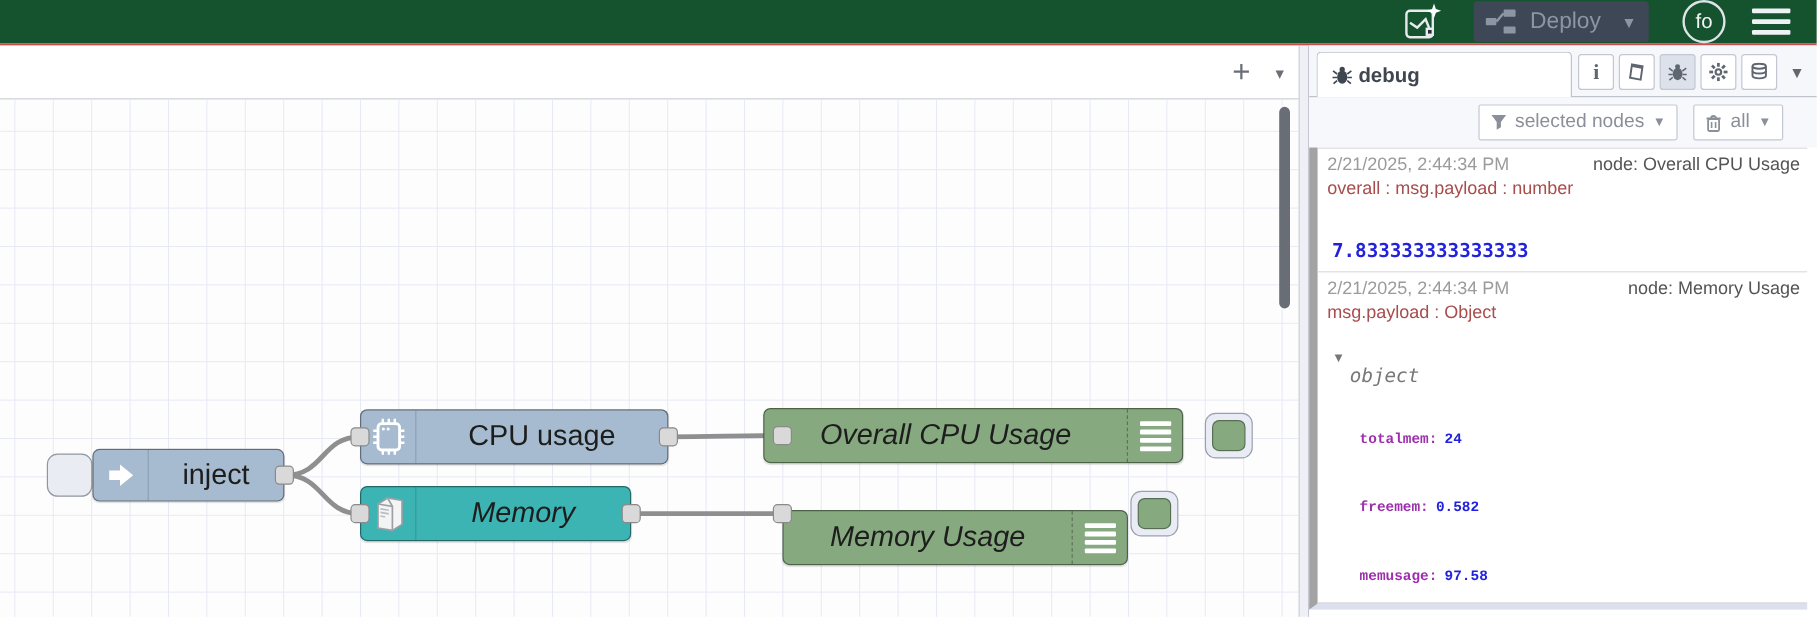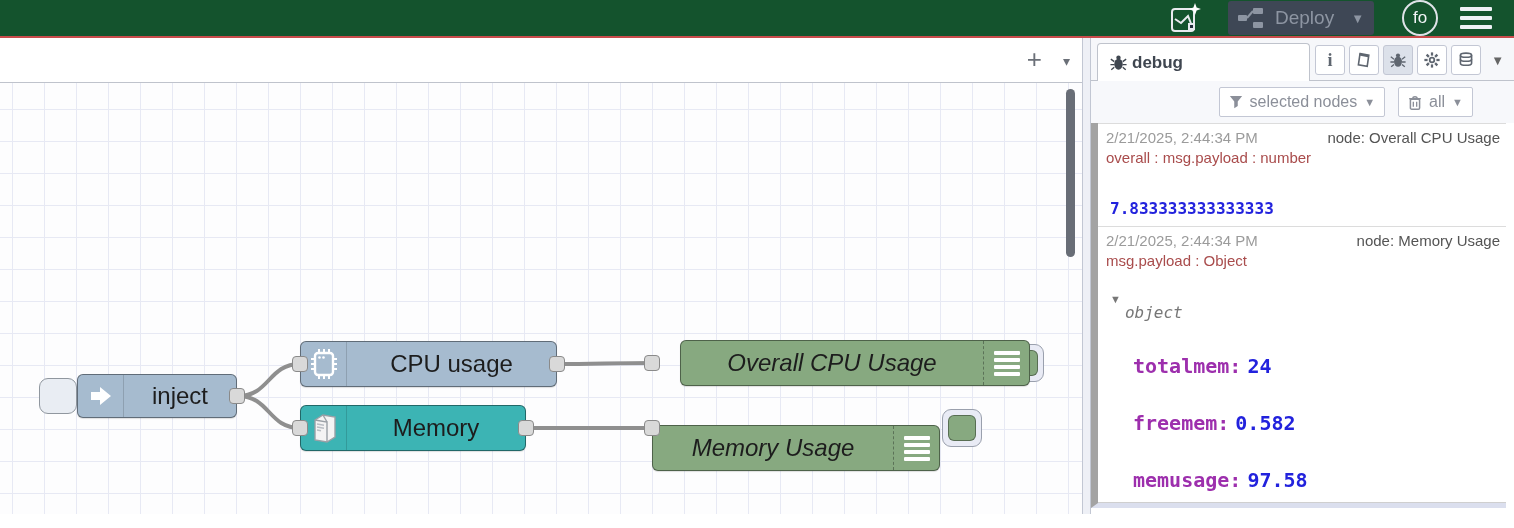--- a/index.html
+++ b/index.html
@@ -31,21 +31,21 @@
   .canvas { position:relative; flex:1; background-color:#fdfdfe;
             background-image:
               linear-gradient(to right,#e7e9f4 1px,transparent 1px),
               linear-gradient(to bottom,#e7e9f4 1px,transparent 1px);
             background-size:32px 32px; background-position:12px 26px; overflow:hidden; }
   .wires { position:absolute; left:0; top:0; }
 
   .node { position:absolute; border:1.5px solid rgba(0,0,0,0.42); border-radius:6px;
           display:flex; align-items:stretch; box-shadow:0 1px 1px rgba(0,0,0,0.12); cursor:pointer; z-index:2; }
   .node-blue { background:#a6bbcf; }
-  .node-teal { background:#3cb4b4; }
+  .node-teal { background:#3cb4b4;font-style:italic; }
   .node-green { background:#87a980; }
   .node-label { flex:1; display:flex; align-items:center; justify-content:center;
                 font-size:24px; color:#1d1d1d; white-space:nowrap; padding:0 12px; }
   .node-label.italic { font-style:italic; }
   .icon-area { width:46px; display:flex; align-items:center; justify-content:center; }
   .icon-area.left  { border-right:1px solid rgba(0,0,0,0.14); }
   .icon-area.right { border-left:1.5px dashed rgba(0,0,0,0.32); }
 
   .port { position:absolute; width:16px; height:16px; background:#d9d9d9; border:1.5px solid #8a8a8a;
           border-radius:4px; z-index:3; cursor:crosshair; }
@@ -71,38 +71,38 @@
             border-radius:4px 4px 0 0; display:flex; align-items:center; padding-left:12px; gap:5px;
             font-weight:bold; font-size:17px; color:#3f4650; position:relative; top:1px; z-index:2; cursor:pointer; }
   .sb-icons { position:absolute; right:10px; top:7px; display:flex; align-items:center; gap:4px; }
   .sb-iconbtn { width:30px; height:30px; background:#fff; border:1px solid #c3c7d4; border-radius:3px;
                 display:flex; align-items:center; justify-content:center; color:#5f6670; cursor:pointer; }
   .sb-iconbtn.active { background:#dce1ea; }
   .sb-caret { color:#666; font-size:13px; margin-left:6px; cursor:pointer; }
   .info-i { font-family:"Liberation Serif", serif; font-weight:bold; font-size:18px; }
 
   .sb-toolbar { height:42px; background:#f7f8fb; display:flex; align-items:center; justify-content:flex-end;
-                gap:13px; padding-right:41px; }
+                gap:13px; padding-right:28px; }
   .tool-btn { height:30px; background:#fff; border:1px solid #c3c7d4; border-radius:2px; color:#8b8f99;
               font-size:16px; display:inline-flex; align-items:center; gap:7px; padding:0 9px; cursor:pointer; }
   .tool-btn .bcaret { font-size:11px; color:#8b8f99; }
 
   .msg-list { margin-right:8px; background:#fff; border-left:7px solid #a3a3a3; border-bottom:5px solid #dbdfee; }
   .msg { border-top:1px solid #dcdcdc; padding:4px 6px 7px 8px; }
   .msg:last-child { border-bottom:1px solid #cfcfcf; }
   .msg-meta { display:flex; justify-content:space-between; font-size:15px; line-height:20px; }
   .msg-ts { color:#9b9b9b; }
   .msg-src { color:#545454; }
   .msg-prop { font-size:15px; color:#a94c4c; line-height:20px; }
   .mono { font-family:"DejaVu Sans Mono", monospace;margin-top:28px; }
   .msg-value { font-size:16px; font-weight:bold; color:#2222dd; padding:3px 0 1px 4px; }
   .obj-head { display:flex; align-items:center; gap:4px; padding:4px 0 2px 4px; }
   .obj-caret { font-size:11px; color:#777; }
   .obj-word { font-size:16px; font-style:italic; color:#777; }
-  .obj-row { font-size:20px; font-weight:bold; padding-left:27px; line-height:29px; }
+  .obj-row { font-size:12px; font-weight:bold; padding-left:27px; line-height:29px;font-family:Liberation Mono, monospace; }
   .obj-key { color:#9d2fad; }
   .obj-val { color:#2222dd; padding-left:6px; }
 </style>
 </head>
 <body>
 
 <div class="header">
   <div class="hdr-iconbtn">
     <svg width="34" height="34" viewBox="0 0 34 34">
       <rect x="3" y="8" width="22" height="22" rx="3" fill="none" stroke="#e8eaee" stroke-width="2"></rect>
@@ -188,21 +188,21 @@
           </svg>
         </div>
         <div class="node-label">Memory</div>
       </div>
       <div class="port" style="left:292px; top:337px;"></div>
       <div class="port" style="left:518px; top:337px;"></div>
 
       <div class="debug-toggle" style="left:1004px; top:261px;">
           <div class="inner"></div>
         </div>
-      <div class="node node-green" style="left:680px; top:257px; width:350px; height:46px;">
+      <div class="node node-green" style="left:636px; top:257px; width:350px; height:46px;">
         <div class="node-label italic">Overall CPU Usage</div>
         <div class="icon-area right">
           <span class="debug-lines">
               <i></i>
               <i></i>
               <i></i>
               <i></i>
             </span>
         </div>
       </div>

